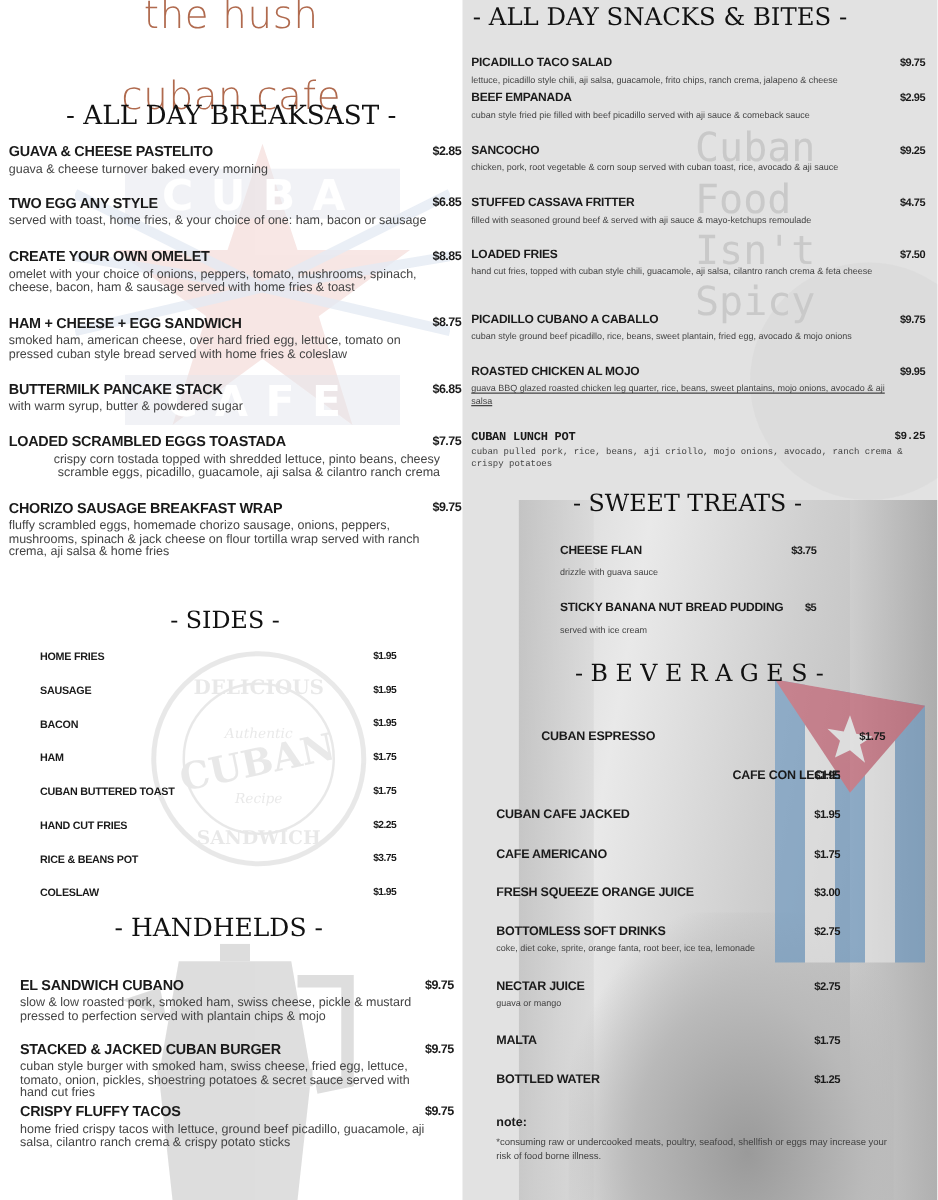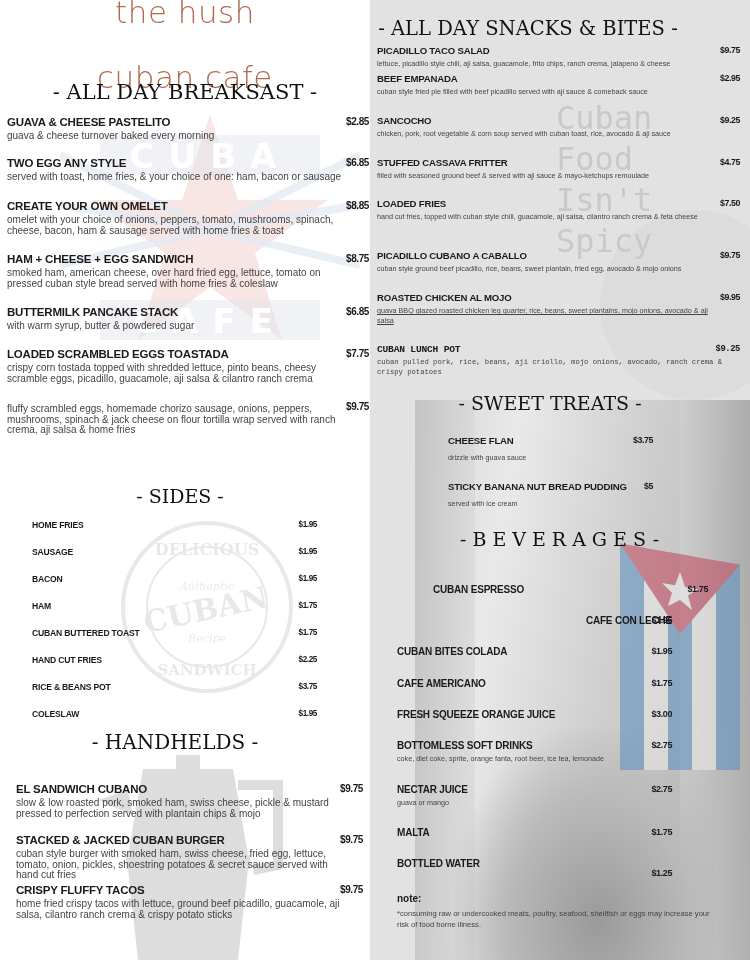--- a/index.html
+++ b/index.html
@@ -125,24 +125,25 @@
     <div class="desc" style="width:340px;">smoked ham, american cheese, over hard fried egg, lettuce, tomato on pressed cuban style bread served with home fries &amp; coleslaw</div>
     <div class="price" style="right:0;">$8.75</div>
   </div>
   <div class="item" style="left:7px; top:306px; width:362px;">
     <div class="name">BUTTERMILK PANCAKE STACK</div>
     <div class="desc">with warm syrup, butter &amp; powdered sugar</div>
     <div class="price" style="right:0;">$6.85</div>
   </div>
   <div class="item" style="left:7px; top:348px; width:362px;">
     <div class="name">LOADED SCRAMBLED EGGS TOASTADA</div>
-    <div class="desc" style="width:345px;">crispy corn tostada topped with shredded lettuce, pinto beans, cheesy scramble eggs, picadillo, guacamole, aji salsa &amp; cilantro ranch crema</div>
+    <div class="desc" style="width:345px;text-align:right;">crispy corn tostada topped with shredded lettuce, pinto beans, cheesy scramble eggs, picadillo, guacamole, aji salsa &amp; cilantro ranch crema</div>
     <div class="price" style="right:0;">$7.75</div>
   </div>
   <div class="item" style="left:7px; top:401px; width:362px;">
+    <div class="name">CHORIZO SAUSAGE BREAKFAST WRAP</div>
     <div class="desc" style="width:345px;">fluffy scrambled eggs, homemade chorizo sausage, onions, peppers, mushrooms, spinach &amp; jack cheese on flour tortilla wrap served with ranch crema, aji salsa &amp; home fries</div>
     <div class="price" style="right:0;">$9.75</div>
   </div>
 
   <div class="sec-title" style="left:0; width:360px; top:485px; font-size:19px;">- SIDES -</div>
 
   <div class="side" style="top:520px;">
     <div class="name">HOME FRIES</div>
     <div class="price">$1.95</div>
   </div>
@@ -213,21 +214,21 @@
         <rect x="44" y="0" width="24" height="230" fill="#ececec"></rect>
         <rect x="68" y="0" width="24" height="230" fill="#5a8fc0"></rect>
         <rect x="92" y="0" width="24" height="230" fill="#ececec"></rect>
         <rect x="116" y="0" width="24" height="230" fill="#5a8fc0"></rect>
         <polygon points="20,0 140,0 80,80" fill="#c0445a"></polygon>
         <polygon points="80,18 85,32 98,32 88,40 92,54 80,46 68,54 72,40 62,32 75,32" fill="#f0f0f0"></polygon>
       </g>
     </svg>
   </div>
 
-  <div class="sec-title" style="left:0; width:316px; top:17px; font-size:19.5px;">- ALL DAY SNACKS &amp; BITES -</div>
+  <div class="sec-title" style="left:0; width:316px; top:2px; font-size:19.5px;">- ALL DAY SNACKS &amp; BITES -</div>
 
   <div class="r-item" style="left:7px; top:45px; width:363px;">
     <div class="name">PICADILLO TACO SALAD</div>
     <div class="desc">lettuce, picadillo style chili, aji salsa, guacamole, frito chips, ranch crema, jalapeno &amp; cheese</div>
     <div class="price" style="right:0;">$9.75</div>
   </div>
   <div class="r-item" style="left:7px; top:73px; width:363px;">
     <div class="name">BEEF EMPANADA</div>
     <div class="desc">cuban style fried pie filled with beef picadillo served with aji sauce &amp; comeback sauce</div>
     <div class="price" style="right:0;">$2.95</div>
@@ -280,21 +281,21 @@
 
   <div class="r-item bev" style="left:27px; top:584px; width:275px;margin-left:36px;">
     <div class="name">CUBAN ESPRESSO</div>
     <div class="price" style="right:0;">$1.75</div>
   </div>
   <div class="r-item bev" style="left:27px; top:615px; width:275px;text-align:right;">
     <div class="name">CAFE CON LECHE</div>
     <div class="price" style="right:0;">$1.95</div>
   </div>
   <div class="r-item bev" style="left:27px; top:646px; width:275px;">
-    <div class="name">CUBAN BITES COLADA</div>
+    <div class="name">CUBAN CAFE JACKED</div>
     <div class="price" style="right:0;">$1.95</div>
   </div>
   <div class="r-item bev" style="left:27px; top:678px; width:275px;">
     <div class="name">CAFE AMERICANO</div>
     <div class="price" style="right:0;">$1.75</div>
   </div>
   <div class="r-item bev" style="left:27px; top:709px; width:275px;">
     <div class="name">FRESH SQUEEZE ORANGE JUICE</div>
     <div class="price" style="right:0;">$3.00</div>
   </div>
@@ -307,20 +308,20 @@
     <div class="name">NECTAR JUICE</div>
     <div class="desc">guava or mango</div>
     <div class="price" style="right:0;">$2.75</div>
   </div>
   <div class="r-item bev" style="left:27px; top:827px; width:275px;">
     <div class="name">MALTA</div>
     <div class="price" style="right:0;">$1.75</div>
   </div>
   <div class="r-item bev" style="left:27px; top:858px; width:275px;">
     <div class="name">BOTTLED WATER</div>
-    <div class="price" style="right:0;margin-top:10px;">$1.25</div>
+    <div class="price" style="right:0;">$1.25</div>
   </div>
 </div>
 
 <div class="note">
   <div class="label">note:</div>
   <div class="text">*consuming raw or undercooked meats, poultry, seafood, shellfish or eggs may increase your risk of food borne illness.</div>
 </div>
 
 </body></html>

